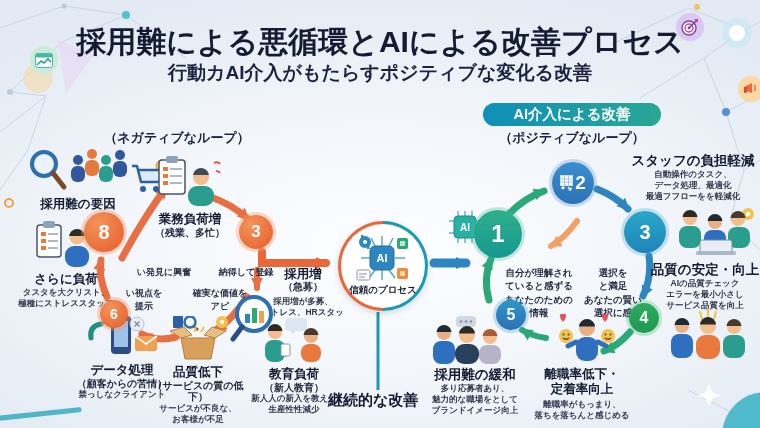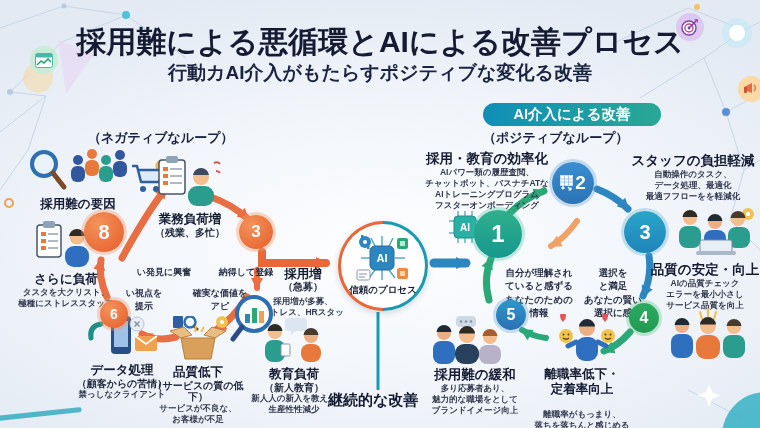--- a/index.html
+++ b/index.html
@@ -8,21 +8,21 @@
   background:radial-gradient(ellipse 72% 62% at 50% 58%, #fdfeff 0%, #f1f5fa 55%, #e3eaf3 100%);
   font-family:"Liberation Sans","DejaVu Sans",sans-serif;color:#17203a}
 .abs{position:absolute}
 .net,.arrows{position:absolute;left:0;top:0;z-index:0;pointer-events:none}
 .arrows{z-index:1}
 .title{position:absolute;left:0;top:22px;width:100%;text-align:center;font-size:30px;font-weight:bold;color:#141b33;z-index:2}
 .subtitle{position:absolute;left:0;top:60px;width:100%;text-align:center;font-size:19px;font-weight:bold;color:#1a2340;z-index:2}
 .pill{position:absolute;height:23px;border-radius:12px;color:#fff;font-weight:bold;font-size:14.5px;display:flex;align-items:center;justify-content:center;z-index:2}
 .pill.orange{background:linear-gradient(90deg,#f0894c,#e4571f)}
 .pill.teal{background:linear-gradient(90deg,#0f8fb8,#2aa794)}
-.pill-sub{position:absolute;font-size:13px;font-weight:bold;text-align:left;color:#1a2340;z-index:2}
+.pill-sub{position:absolute;font-size:13px;font-weight:bold;text-align:center;color:#1a2340;z-index:2}
 .node{position:absolute;text-align:center;z-index:2;line-height:1.15}
 .node .label{font-size:12.5px;font-weight:bold;color:#141b33;margin-top:1px}
 .node .label.big{font-size:13.5px}
 .node .sub{font-size:10px;font-weight:bold;color:#20283c}
 .node .note{font-size:8.5px;font-weight:bold;color:#333a4f;line-height:1.32}
 .ann{position:absolute;font-size:9px;font-weight:bold;color:#272e45;text-align:center;z-index:2;line-height:1.4}
 .num{position:absolute;border-radius:50%;display:flex;align-items:center;justify-content:center;gap:2px;color:#fff;font-weight:bold;z-index:3}
 .num.orange{background:radial-gradient(circle at 35% 30%,#f3935b,#e65c28);box-shadow:0 0 0 3px rgba(242,153,104,.38)}
 .num.c1{background:linear-gradient(180deg,#2fb08c,#16988f);box-shadow:0 0 0 3px rgba(60,190,160,.3)}
 .num.c2{background:linear-gradient(180deg,#3a8fd0,#2b73b5);box-shadow:0 0 0 3px rgba(90,150,210,.3)}
@@ -310,47 +310,40 @@
         <text x="27" y="30" text-anchor="middle" font-size="11" font-weight="bold" fill="#fff">AI</text>
       </svg>
       <div class="center-label">信頼のプロセス</div>
     </div>
   </div>
   <svg class="abs" style="left:374px;top:312px;z-index:2" width="8" height="78">
       <line x1="4" y1="0" x2="4" y2="78" stroke="#189ab2" stroke-width="3"></line>
     </svg>
   <div class="bottom-label">継続的な改善</div>
 
-  <div class="node" style="left:398px;top:150px;width:178px">
-    <div class="label big">採用・教育の効率化</div>
-    <div class="note">AIパワー類の履歴査閲、</div>
-    <div class="note">チャットボット、バスナチATな</div>
-    <div class="note">AIトレーニングプログラム</div>
-    <div class="note">フスターオンボーディング</div>
-  </div>
 
   <div class="node" style="left:628px;top:152px;width:130px">
     <div class="label big">スタッフの負担軽減</div>
     <div class="note">自動操作のタスク、</div>
     <div class="note">データ処理、最適化</div>
     <div class="note">最適フフローをを軽減化</div>
   </div>
 
   <div class="node" style="left:650px;top:261px;width:110px">
     <div class="label big">品質の安定・向上</div>
     <div class="note">AIの品質チェック</div>
     <div class="note">エラーを最小小さし</div>
     <div class="note">サービス品質を向上</div>
   </div>
 
 
   <div class="node" style="left:530px;top:366px;width:104px">
     <div class="label">離職率低下・</div>
     <div class="label">定着率向上</div>
-    <div class="note" style="margin-top:12px">離職率がもっまり、</div>
+    <div class="note" style="margin-top:2px">離職率がもっまり、</div>
     <div class="note">落ちを落ちんと感じめる</div>
   </div>
 
   <div class="node" style="left:422px;top:366px;width:106px">
     <div class="label big">採用難の緩和</div>
     <div class="note">多り応募者あり、</div>
     <div class="note">魅力的な職場をとして</div>
     <div class="note">ブランドイメージ向上</div>
   </div>
 

